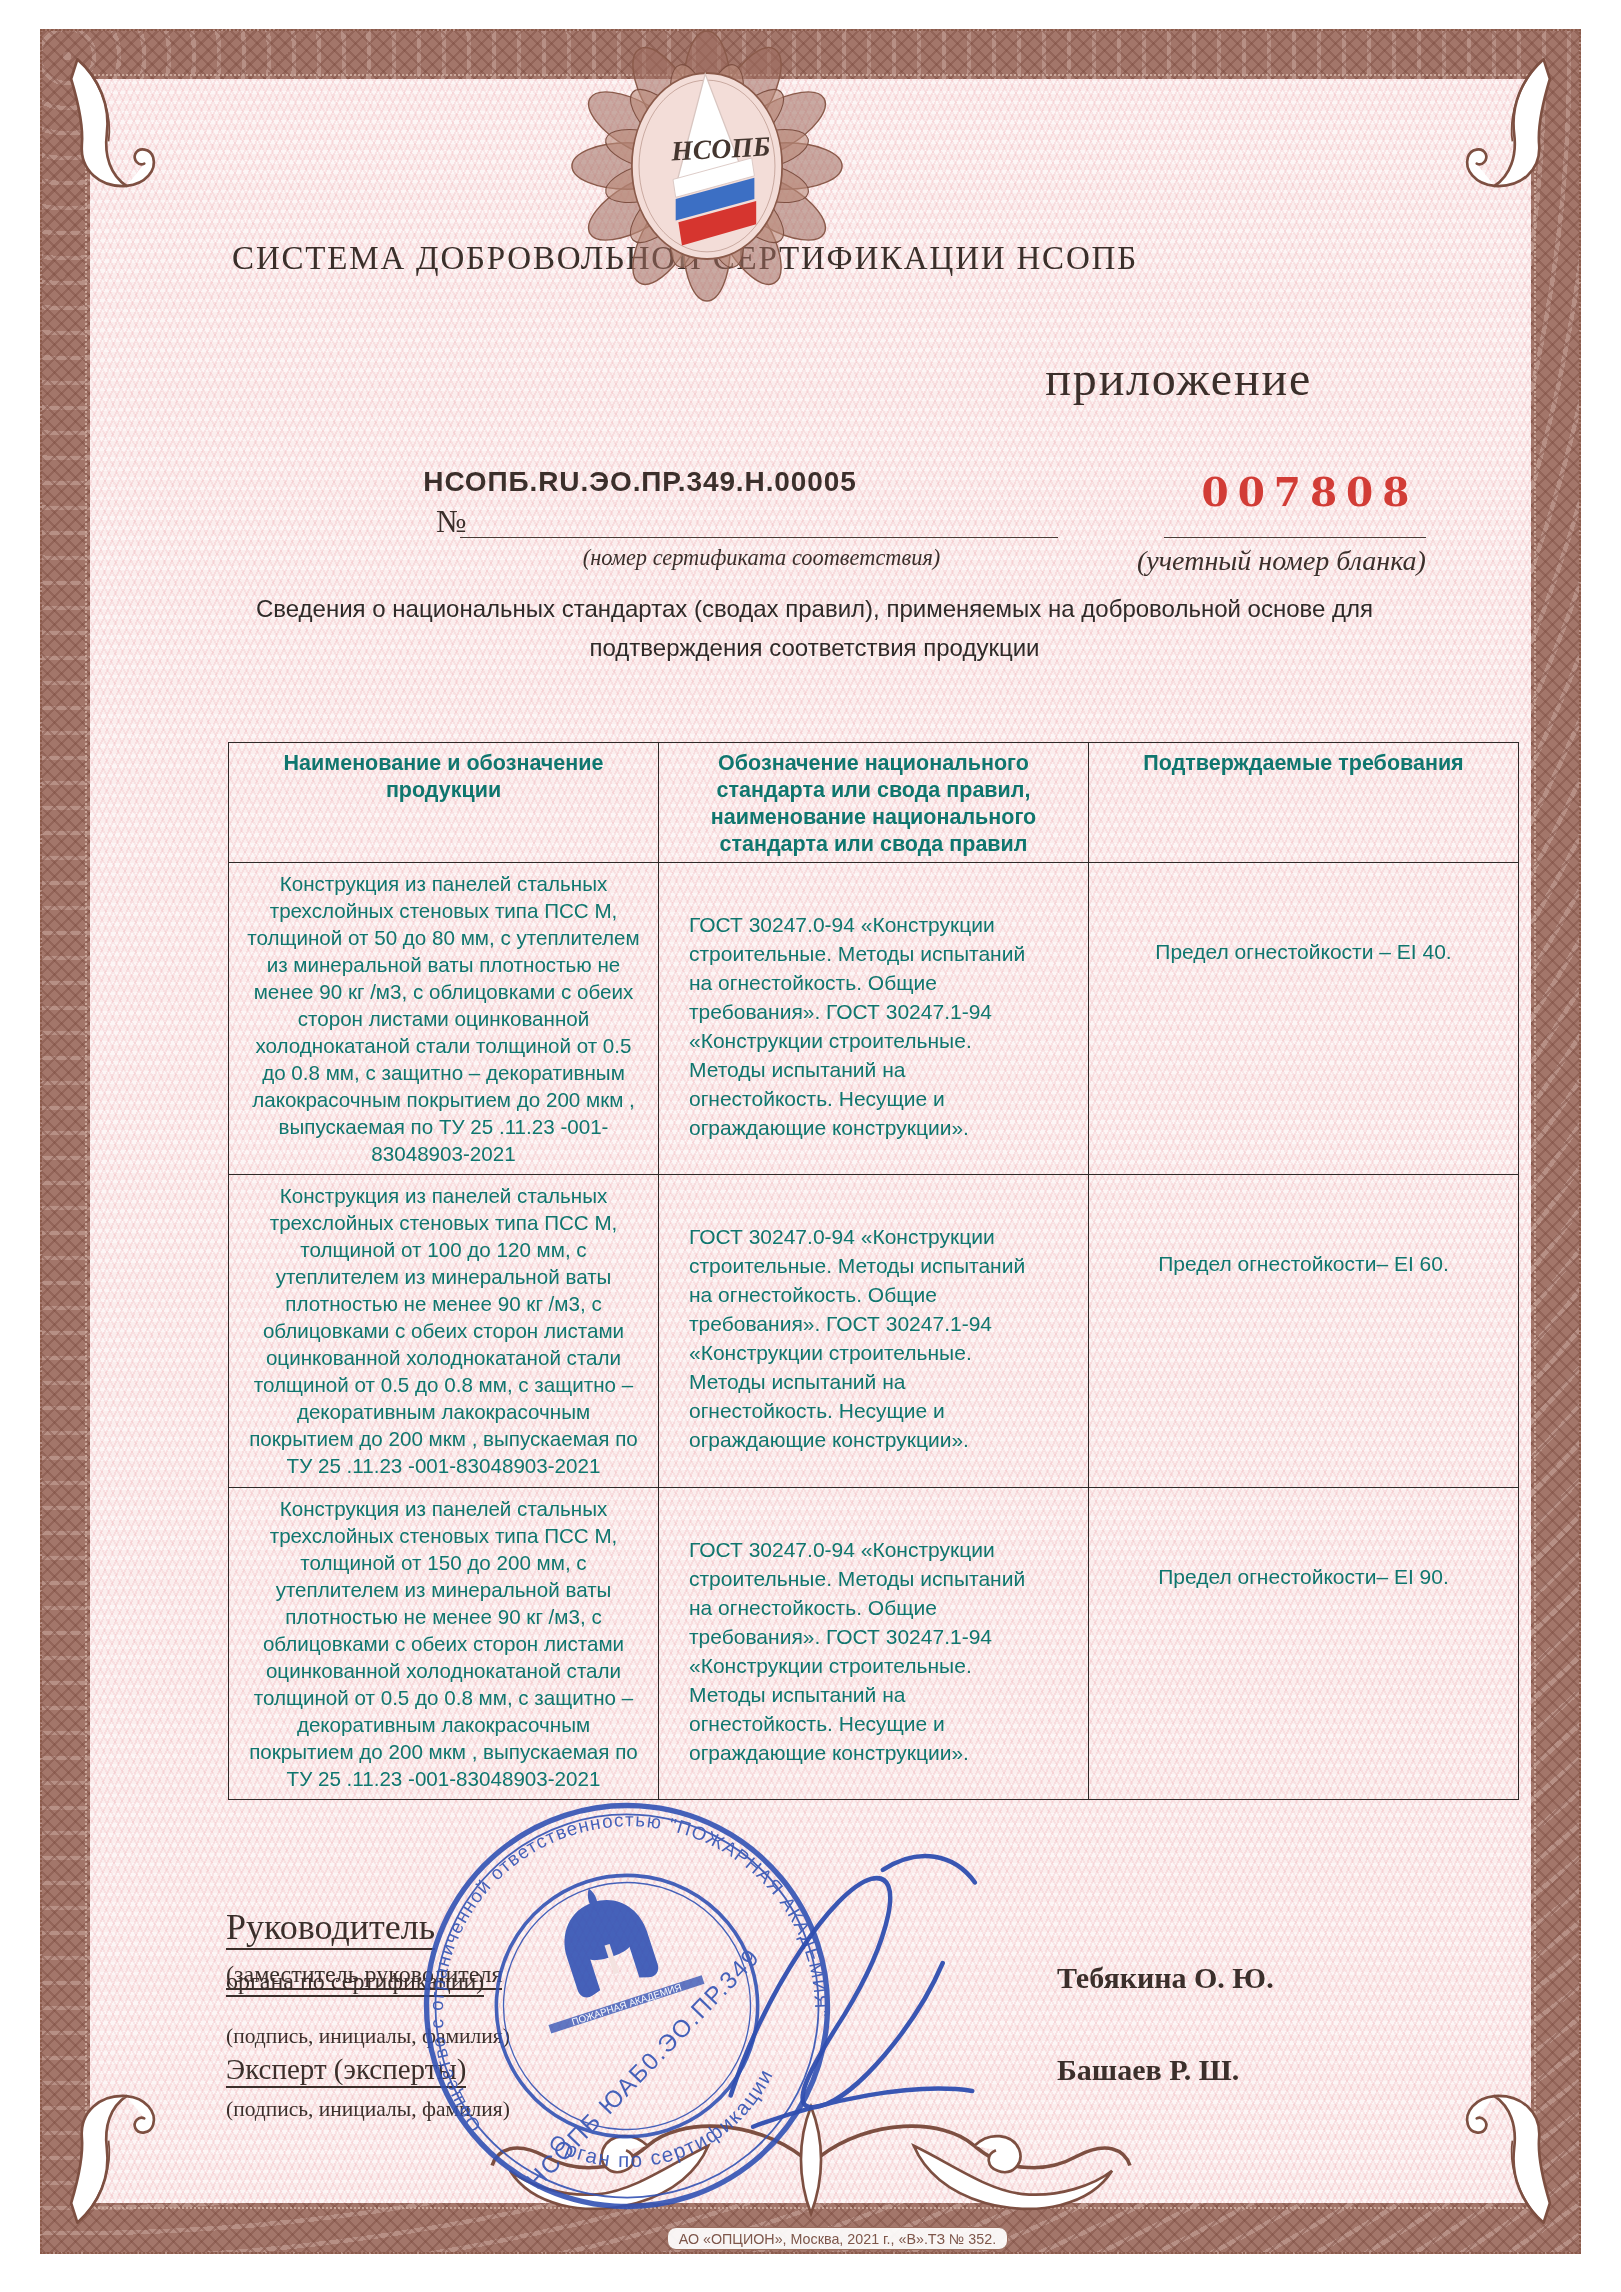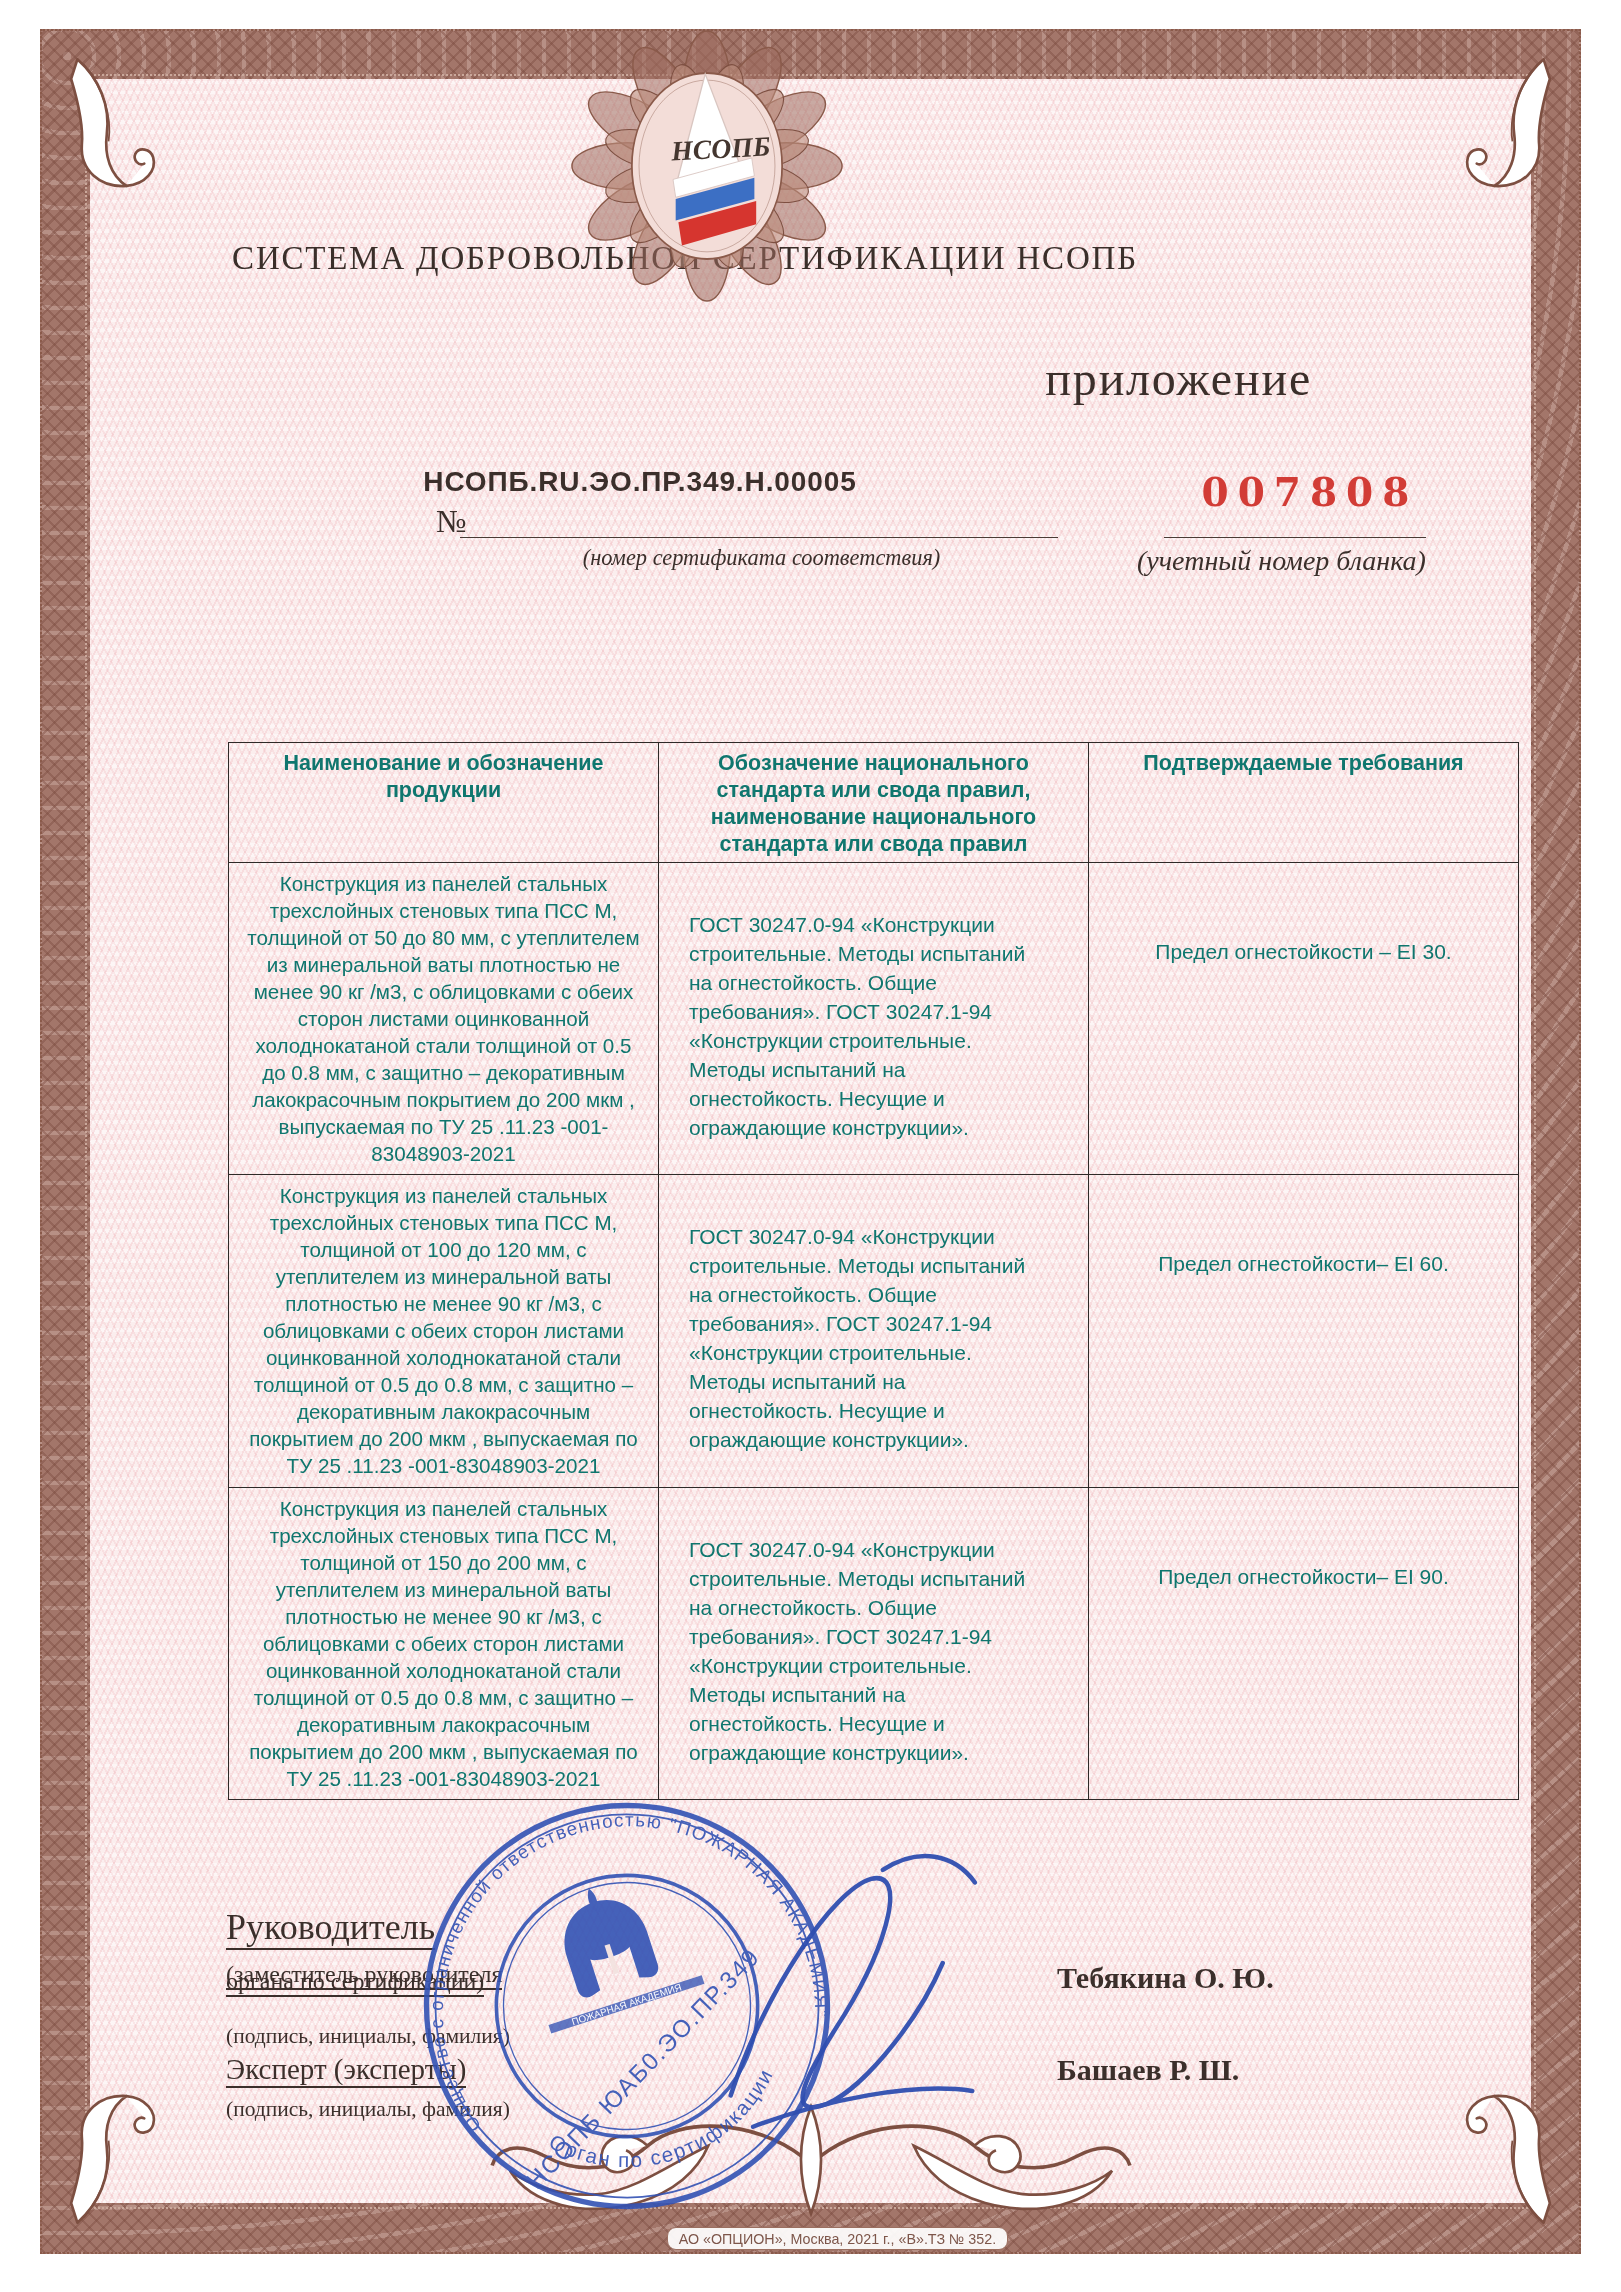--- a/index.html
+++ b/index.html
@@ -196,37 +196,38 @@
 
   <div class="centerband sys-title" style="position:absolute;">СИСТЕМА ДОБРОВОЛЬНОЙ СЕРТИФИКАЦИИ НСОПБ</div>
   <div class="centerband prilozhenie" style="position:absolute;text-align:right;">приложение</div>
   <div class="cert-num">НСОПБ.RU.ЭО.ПР.349.Н.00005</div>
   <div class="num-sign">№</div>
   <div class="num-line"></div>
   <div class="num-caption">(номер сертификата соответствия)</div>
   <div class="blank-num">007808</div>
   <div class="blank-line"></div>
   <div class="blank-caption">(учетный номер бланка)</div>
+  <div class="intro">Сведения о национальных стандартах (сводах правил), применяемых на добровольной основе для подтверждения соответствия продукции</div>
 
   <table class="std">
     <colgroup>
         <col class="c1">
         <col class="c2">
         <col class="c3">
       </colgroup>
     <tbody>
       <tr>
         <td class="th">Наименование и обозначение продукции</td>
         <td class="th">Обозначение национального стандарта или свода правил, наименование национального стандарта или свода правил</td>
         <td class="th">Подтверждаемые требования</td>
       </tr>
       <tr class="r1">
         <td class="cell-product">Конструкция из панелей стальных трехслойных стеновых типа ПСС М, толщиной от 50 до 80 мм, с утеплителем из минеральной ваты плотностью не менее 90 кг /м3, с облицовками с обеих сторон листами оцинкованной холоднокатаной стали толщиной от 0.5 до 0.8 мм, с защитно – декоративным лакокрасочным покрытием до 200 мкм , выпускаемая по ТУ 25 .11.23 -001-83048903-2021</td>
         <td class="cell-standard">ГОСТ 30247.0-94 «Конструкции строительные. Методы испытаний на огнестойкость. Общие требования». ГОСТ 30247.1-94 «Конструкции строительные. Методы испытаний на огнестойкость. Несущие и ограждающие конструкции».</td>
-        <td class="cell-req">Предел огнестойкости – EI 30.</td>
+        <td class="cell-req">Предел огнестойкости – EI 40.</td>
       </tr>
       <tr class="r2">
         <td class="cell-product">Конструкция из панелей стальных трехслойных стеновых типа ПСС М, толщиной от 100 до 120 мм, с утеплителем из минеральной ваты плотностью не менее 90 кг /м3, с облицовками с обеих сторон листами оцинкованной холоднокатаной стали толщиной от 0.5 до 0.8 мм, с защитно – декоративным лакокрасочным покрытием до 200 мкм , выпускаемая по ТУ 25 .11.23 -001-83048903-2021</td>
         <td class="cell-standard">ГОСТ 30247.0-94 «Конструкции строительные. Методы испытаний на огнестойкость. Общие требования». ГОСТ 30247.1-94 «Конструкции строительные. Методы испытаний на огнестойкость. Несущие и ограждающие конструкции».</td>
         <td class="cell-req">Предел огнестойкости– EI 60.</td>
       </tr>
       <tr class="r3">
         <td class="cell-product">Конструкция из панелей стальных трехслойных стеновых типа ПСС М, толщиной от 150 до 200 мм, с утеплителем из минеральной ваты плотностью не менее 90 кг /м3, с облицовками с обеих сторон листами оцинкованной холоднокатаной стали толщиной от 0.5 до 0.8 мм, с защитно – декоративным лакокрасочным покрытием до 200 мкм , выпускаемая по ТУ 25 .11.23 -001-83048903-2021</td>
         <td class="cell-standard">ГОСТ 30247.0-94 «Конструкции строительные. Методы испытаний на огнестойкость. Общие требования». ГОСТ 30247.1-94 «Конструкции строительные. Методы испытаний на огнестойкость. Несущие и ограждающие конструкции».</td>
         <td class="cell-req">Предел огнестойкости– EI 90.</td>

